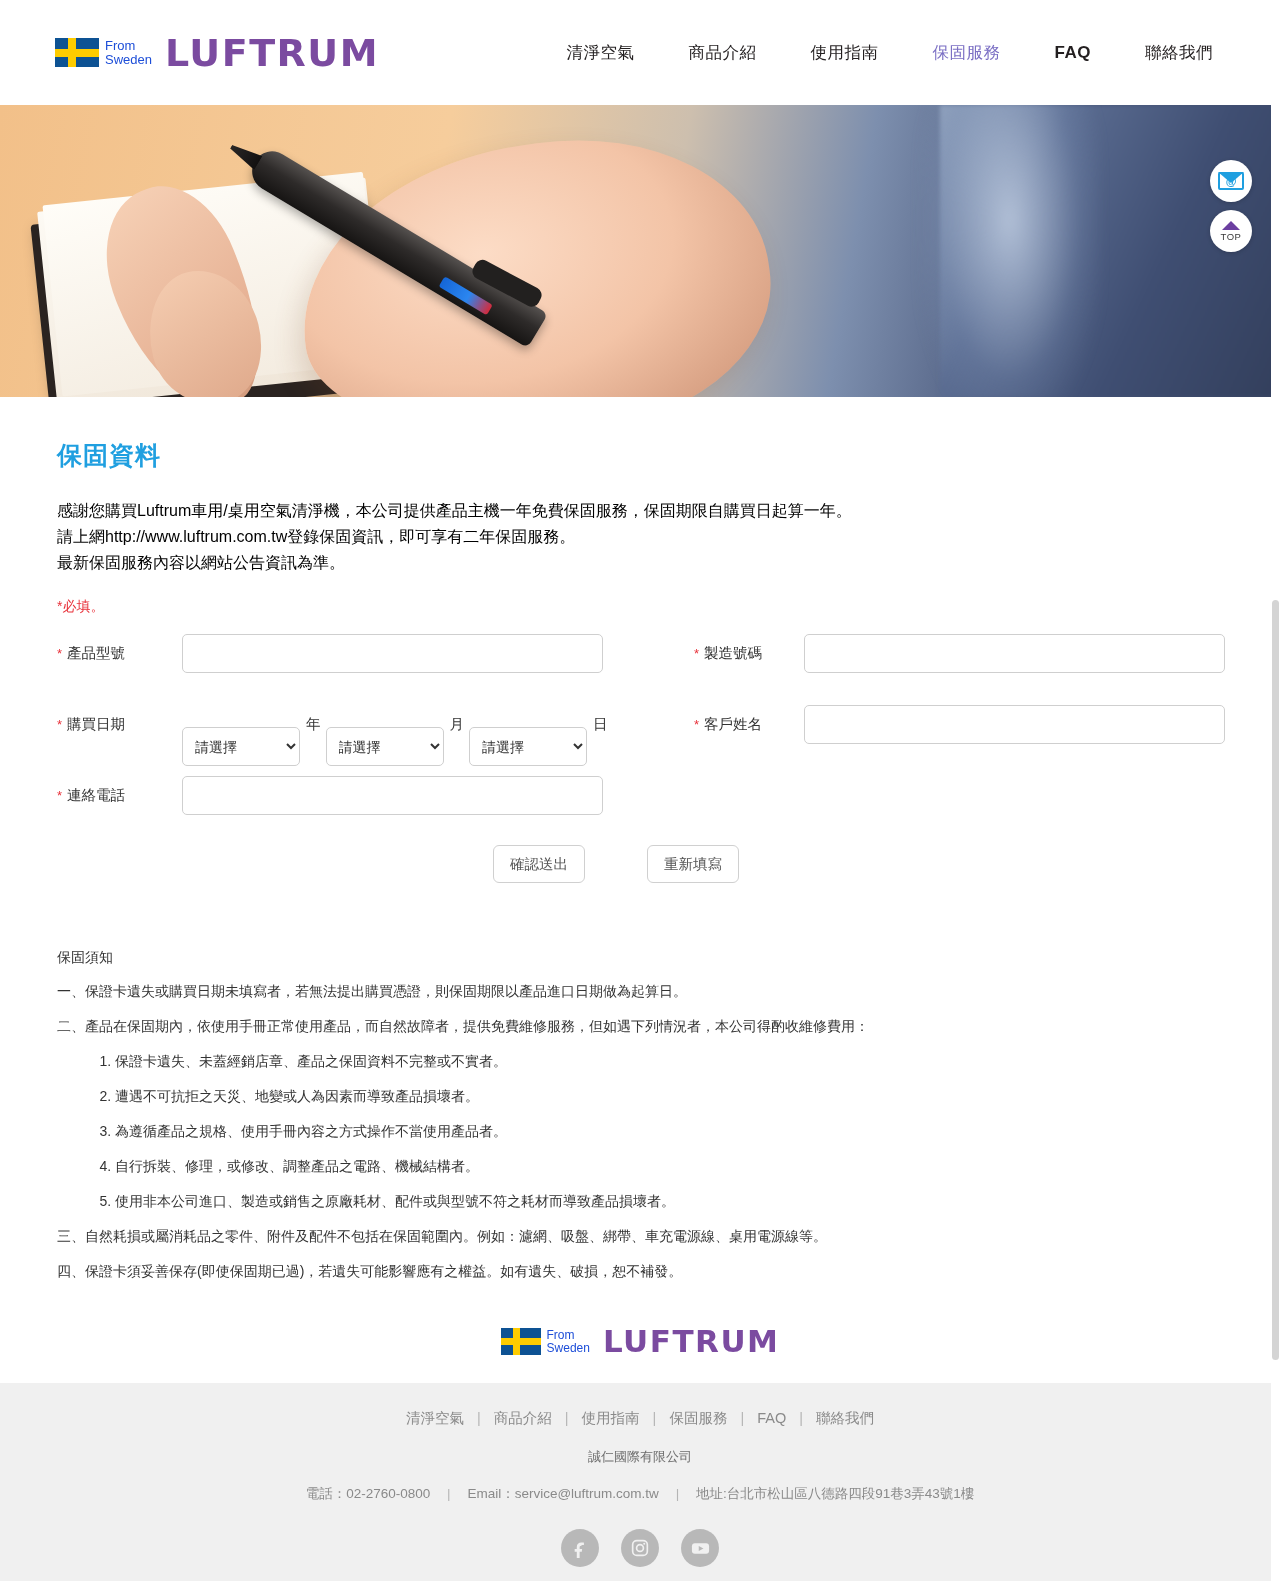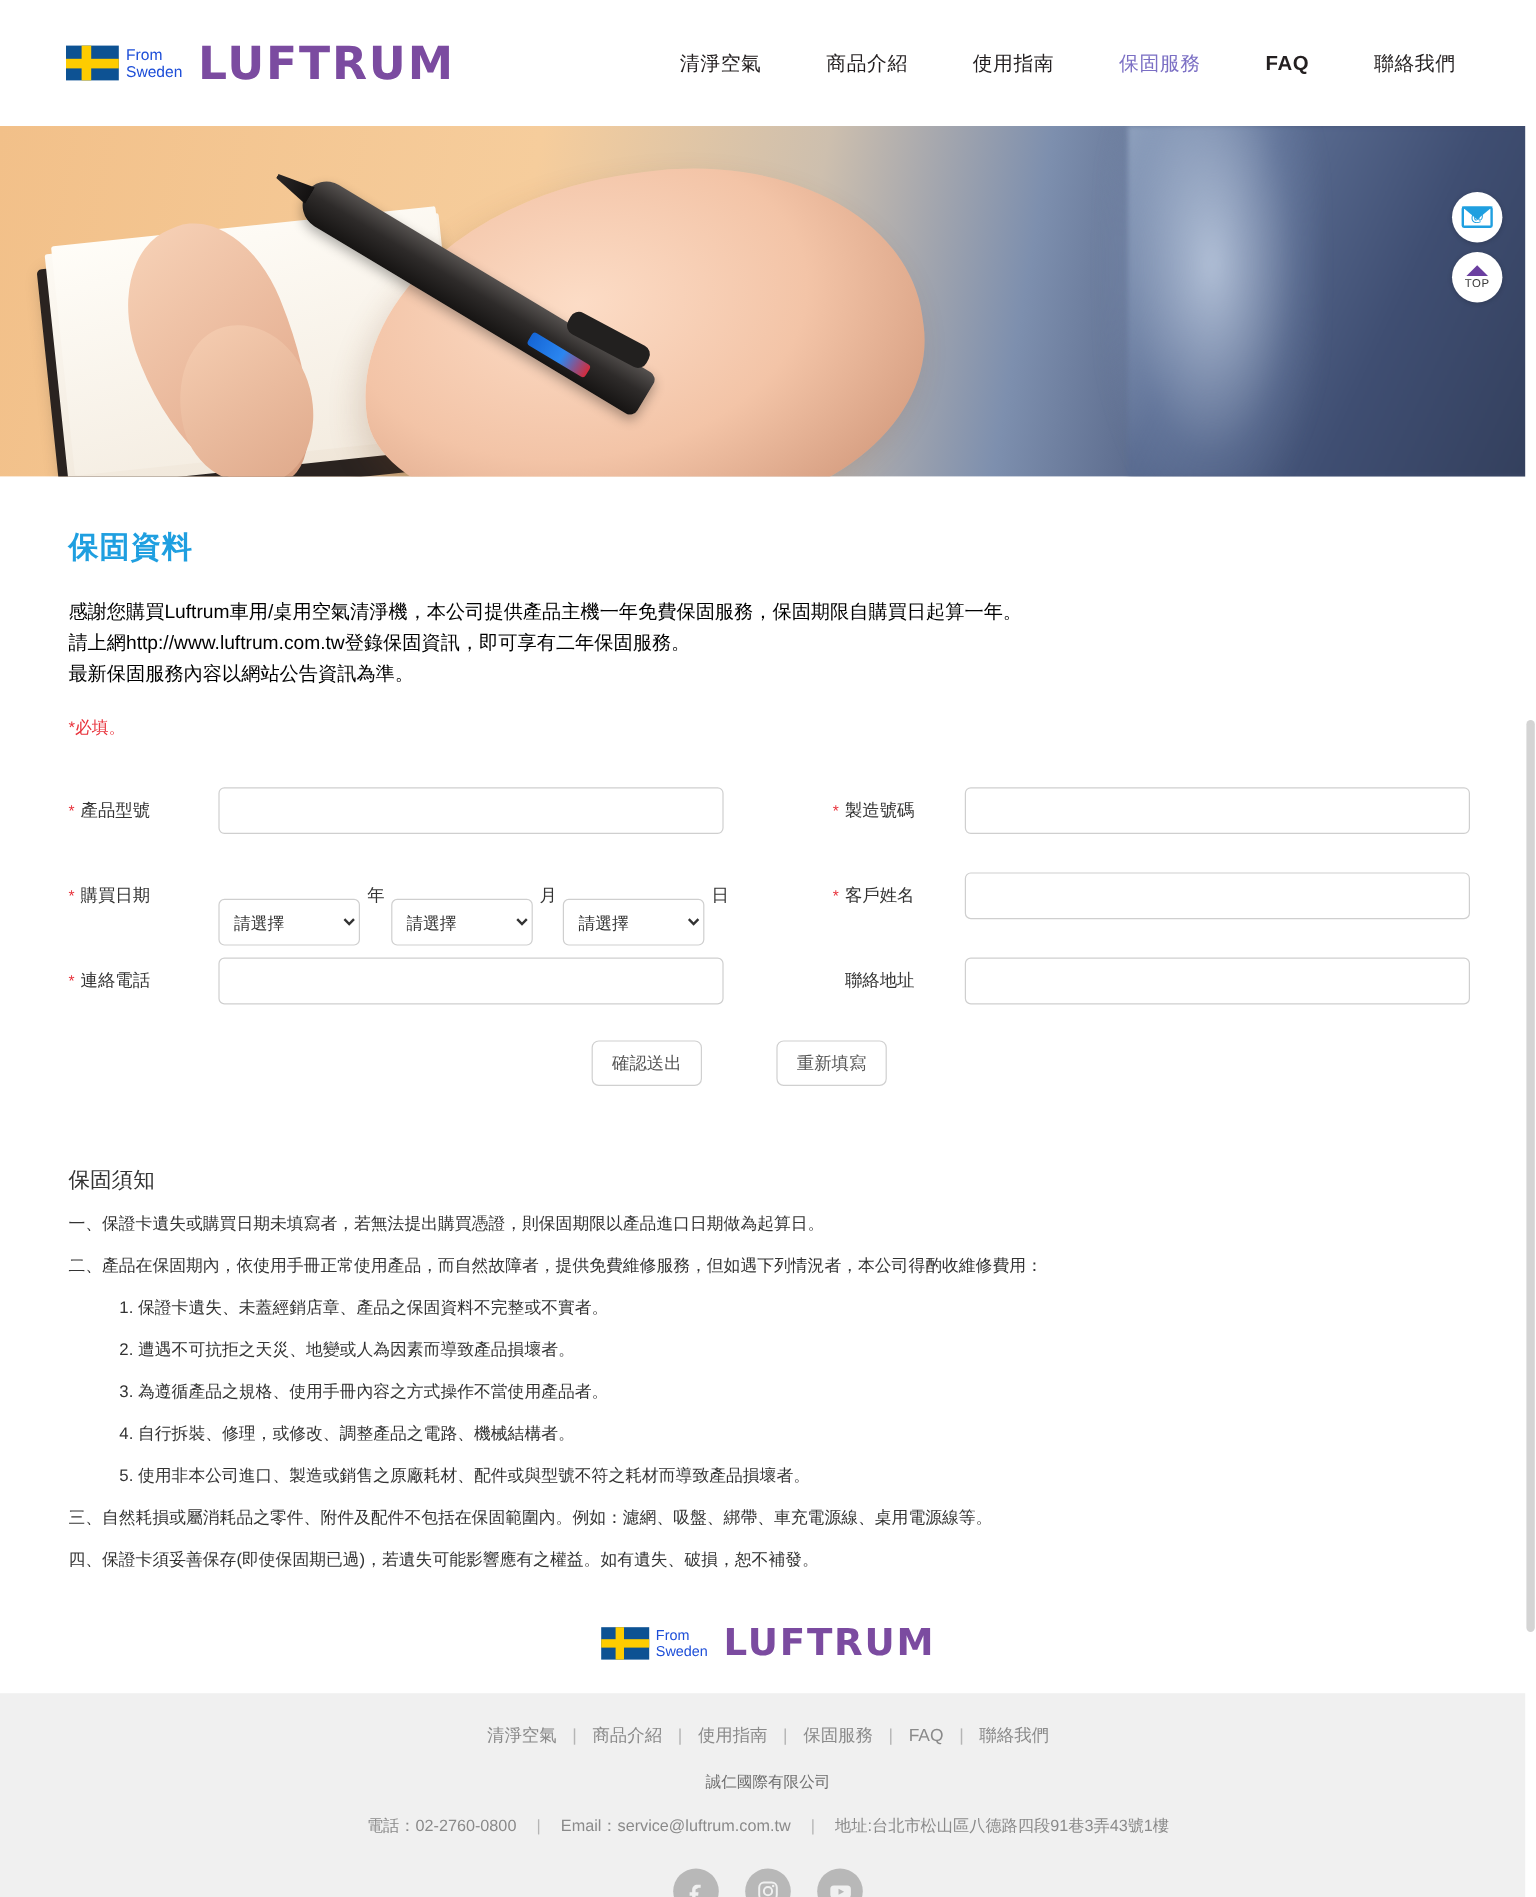--- a/index.html
+++ b/index.html
@@ -198,21 +198,21 @@
   .wrap { width: 1190px; margin: 0 auto; padding-left: 12px; }
 
   .page-title {
     font-size: 25px; color: #1f9fe0; font-weight: bold;
     margin: 0 0 26px 0; letter-spacing: 1px;
   }
   .intro { font-size: 16px; color: #000000; line-height: 26px; }
   .intro div { margin-bottom: 0; }
   .required-note {
     font-size: 14px; color: #e8313a;
-    margin-top: 22px; margin-bottom: 40px;
+    margin-top: 22px; margin-bottom: 18px;
   }
 
   
   .form-grid {
     display: grid;
     grid-template-columns: 615px 1fr;
     row-gap: 10px;
     margin-bottom: 30px;
   }
   .field { display: flex; align-items: center; }
@@ -251,21 +251,21 @@
   .btn {
     width: 92px; height: 38px;
     border: 1px solid #d0d0d0; border-radius: 6px;
     background: #ffffff; cursor: pointer;
     font-size: 14.5px; color: #555555;
     font-family: "Liberation Sans", sans-serif;
   }
 
   
   .terms { margin-top: 66px; font-size: 14px; color: #333333; }
-  .terms-heading { font-size: 18px; color: #333; margin-bottom: 13px; }
+  .terms-heading { font-size: 14px; color: #333; margin-bottom: 13px; }
   .terms p { margin: 0 0 13px 0; line-height: 22px; }
   .terms ol { margin: 0 0 13px 0; padding-left: 58px; list-style: decimal; }
   .terms ol li { margin-bottom: 13px; line-height: 22px; }
 
   
   .footer-logo {
     display: flex; justify-content: center; align-items: center;
     gap: 13px; margin-top: 44px; padding-bottom: 26px;
   }
   .footer-logo .wordmark { font-size: 31px; }
@@ -427,27 +427,20 @@
       </div>
 
       <div class="field">
         <label class="field-label">
           <span class="star">*</span>
           <span>連絡電話</span>
         </label>
         <input type="text" class="txt wide-l" placeholder="" style="">
       </div>
 
-      <div class="field">
-        <label class="field-label right-col">
-          <span class="star hidden">*</span>
-          <span>聯絡地址</span>
-        </label>
-        <input type="text" class="txt wide-r" placeholder="" style="">
-      </div>
     </form>
 
     <div class="btn-row">
       <button class="btn">確認送出</button>
       <button class="btn">重新填寫</button>
     </div>
 
     <div class="terms">
       <div class="terms-heading">保固須知</div>
       <p>一、保證卡遺失或購買日期未填寫者，若無法提出購買憑證，則保固期限以產品進口日期做為起算日。</p>

